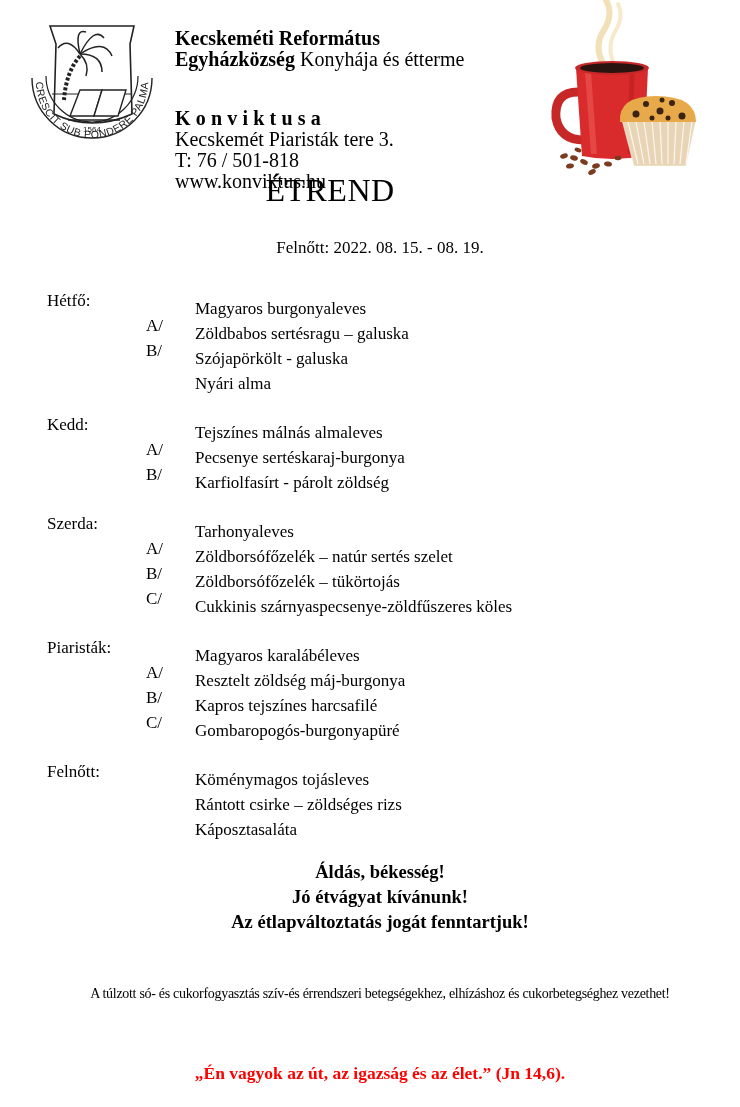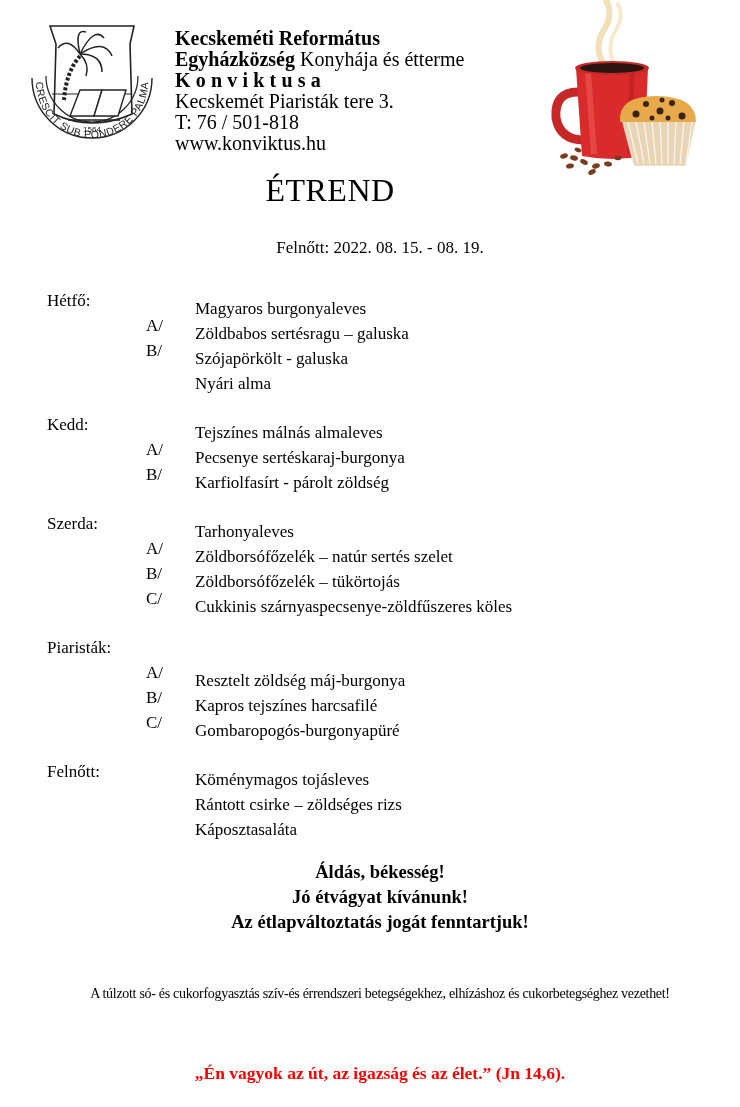--- a/index.html
+++ b/index.html
@@ -23,21 +23,21 @@
       height: 140px;
     }
     .org {
       position: absolute;
       left: 175px;
       top: 28px;
       font-size: 20px;
       line-height: 21px;
     }
     .org .bold { font-weight: bold; }
-    .org .spaced { font-weight: bold; letter-spacing: 5.2px; }
+    .org .spaced { font-weight: bold; letter-spacing: 5.2px; margin-top: 38px; }
     .coffee {
       position: absolute;
       left: 548px;
       top: 0px;
       width: 180px;
       height: 175px;
     }
     .title {
       position: absolute;
       left: 0;
@@ -268,20 +268,21 @@
         <span class="dish">Zöldborsófőzelék – tükörtojás</span>
       </div>
       <div class="row">
         <span class="opt">C/</span>
         <span class="dish">Cukkinis szárnyaspecsenye-zöldfűszeres köles</span>
       </div>
     </div>
     <div class="day">
       <div class="row">
         <span class="day-label">Piaristák:</span>
+        <span class="dish">Magyaros karalábéleves</span>
       </div>
       <div class="row">
         <span class="opt">A/</span>
         <span class="dish">Resztelt zöldség máj-burgonya</span>
       </div>
       <div class="row">
         <span class="opt">B/</span>
         <span class="dish">Kapros tejszínes harcsafilé</span>
       </div>
       <div class="row">

